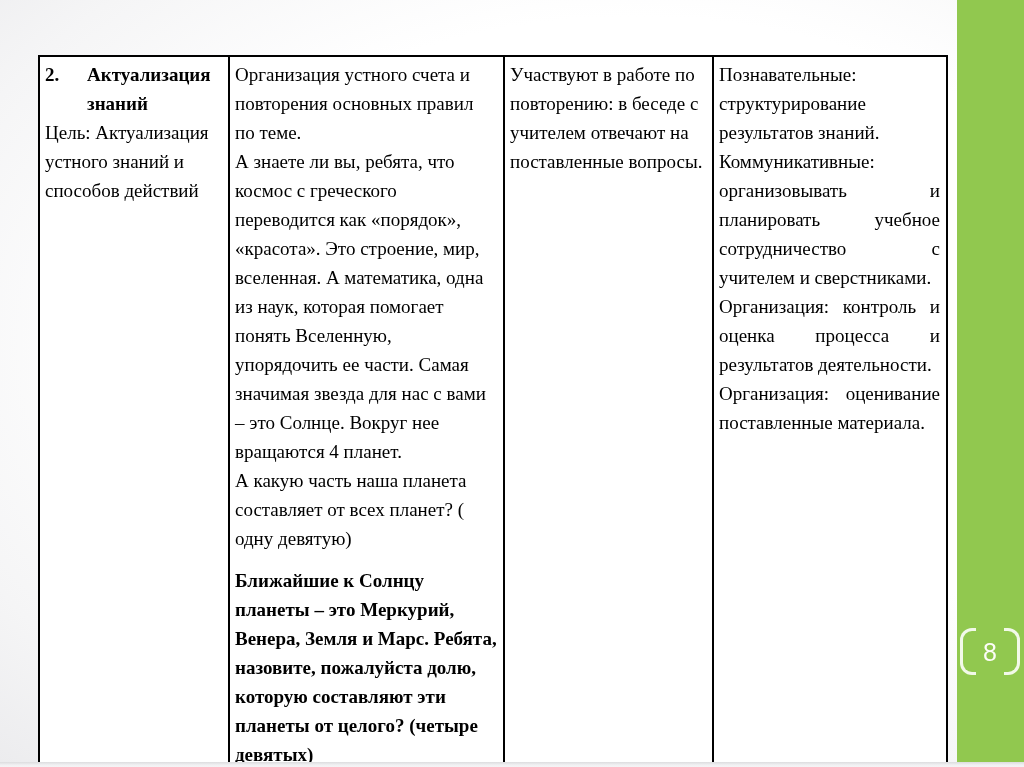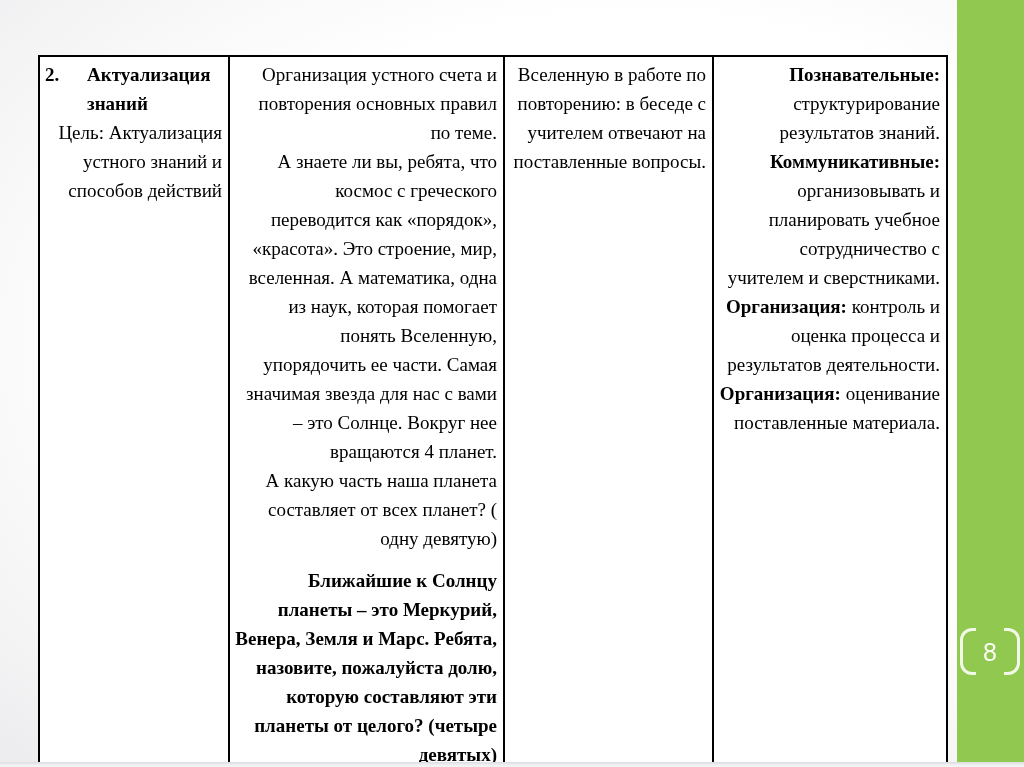--- a/index.html
+++ b/index.html
@@ -51,27 +51,27 @@
     border: 2px solid #000000;
     vertical-align: top;
     padding: 3px 6px 3px 5px;
     font-size: 19px; line-height: 29px; color: #000000;
     word-wrap: break-word;
   }
   col.c1 { width: 190px; }
   col.c2 { width: 275px; }
   col.c3 { width: 209px; }
   col.c4 { width: 234px; }
-  .lesson-table p { margin: 0; text-align: right; }
+  .lesson-table p { margin: 0; }
   .num-item { display: flex; font-weight: bold; }
   .num-item .num { flex: none; width: 42px; }
   .num-item .num-title { flex: 1; }
   .gap-top { margin-top: 13px !important; font-weight: bold; }
   .jp { text-align: justify; }
-  .jp b { font-weight: bold; }
+  .jp b { font-weight: normal; }
 </style>
 </head>
 <body>
 
 <div class="slide">
 
   <table class="lesson-table">
     <colgroup>
       <col class="c1">
         <col class="c2">
@@ -90,21 +90,21 @@
       </td>
 
       <td>
         <p>Организация устного счета и повторения основных правил по теме.</p>
         <p>А знаете ли вы, ребята, что космос с греческого переводится как «порядок», «красота». Это строение, мир, вселенная. А математика, одна из наук, которая помогает понять Вселенную, упорядочить ее части. Самая значимая звезда для нас с вами – это Солнце. Вокруг нее вращаются 4 планет.</p>
         <p>А какую часть наша планета составляет от всех планет? ( одну девятую)</p>
         <p class="gap-top">Ближайшие к Солнцу планеты – это Меркурий, Венера, Земля и Марс. Ребята, назовите, пожалуйста долю, которую составляют эти планеты от целого? (четыре девятых)</p>
       </td>
 
       <td>
-        <p>Вселенную в работе по повторению: в беседе с учителем отвечают на поставленные вопросы.</p>
+        <p>Участвуют в работе по повторению: в беседе с учителем отвечают на поставленные вопросы.</p>
       </td>
 
       <td>
         <p class="jp"><b>Познавательные:</b> <span>структурирование результатов знаний.</span></p>
         <p class="jp"><b>Коммуникативные:</b> <span>организовывать и планировать учебное сотрудничество с учителем и сверстниками.</span></p>
         <p class="jp"><b>Организация:</b> <span>контроль и оценка процесса и результатов деятельности.</span></p>
         <p class="jp"><b>Организация:</b> <span>оценивание поставленные материала.</span></p>
       </td>
 
     </tr>

